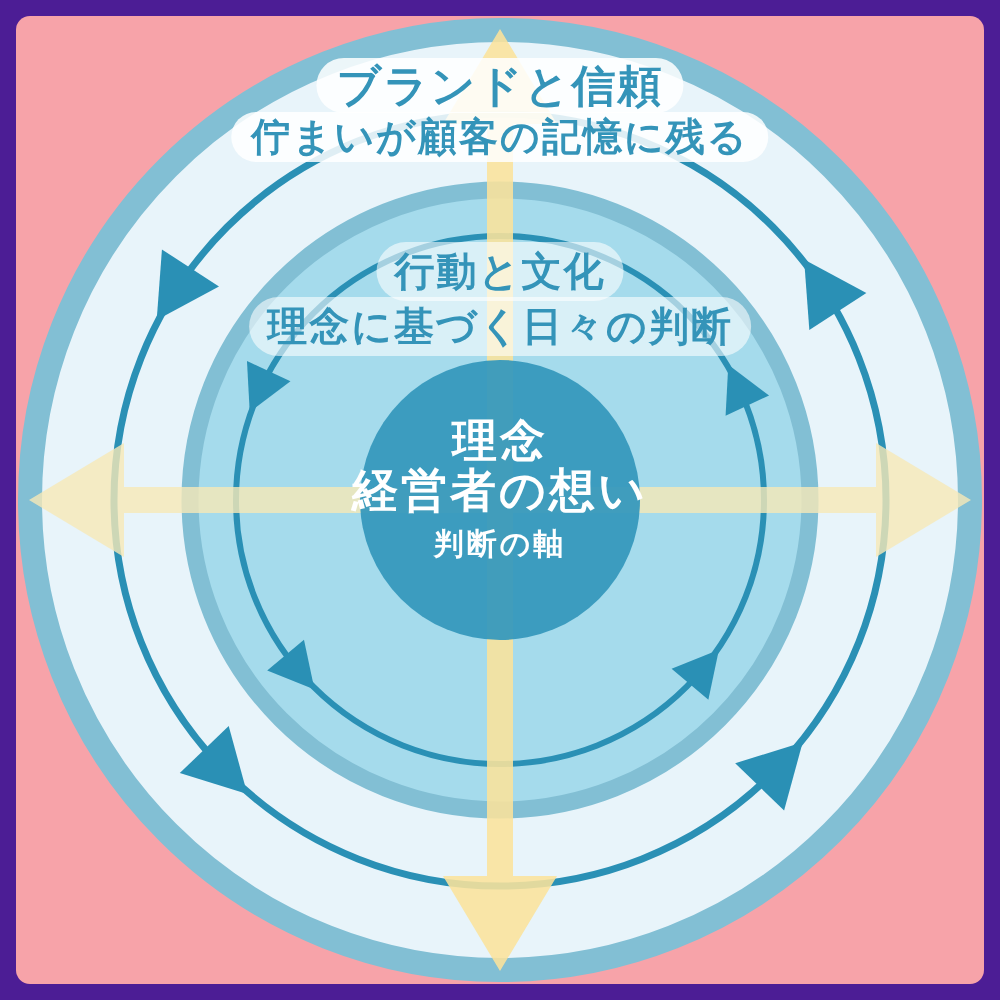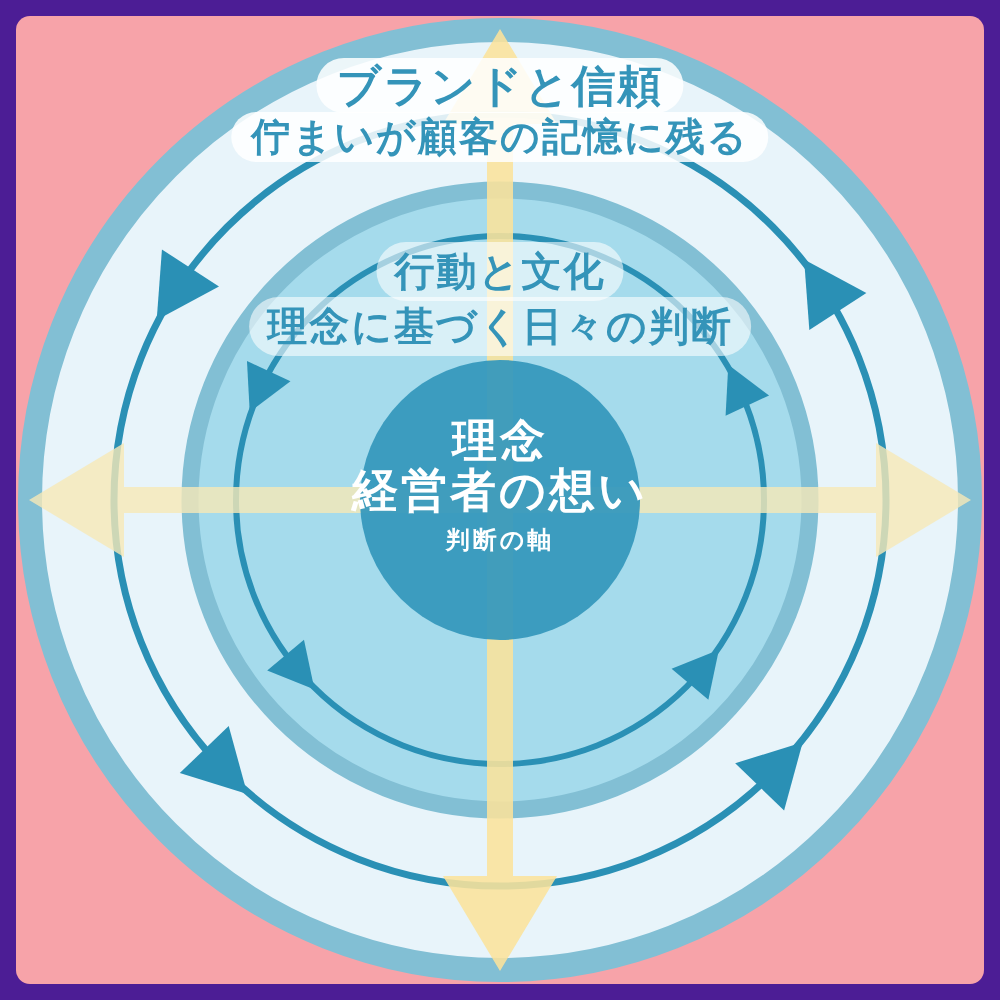--- a/index.html
+++ b/index.html
@@ -32,21 +32,21 @@
     border-radius:32px;
     padding:7px 18px;
   }
   .center-text{color:#ffffff;letter-spacing:3px;}
   .t-heading1{top:58px;font-size:44px;}
   .t-sub1{top:112px;font-size:39px;font-family:Liberation Serif, serif;}
   .t-heading2{top:242px;font-size:40px;}
   .t-sub2{top:297px;font-size:40px;}
   .t-c1{top:416px;font-size:45px;}
   .t-c2{top:465px;font-size:46px;}
-  .t-c3{top:527px;font-size:24px;}
+  .t-c3{top:527px;font-size:30px;}
 </style>
 </head>
 <body>
 
 <div id="stage">
 
   <svg width="1000" height="1000" viewBox="0 0 1000 1000">
 
     <rect x="16" y="16" width="968" height="968" rx="14" fill="#F7A3A9"></rect>
 

